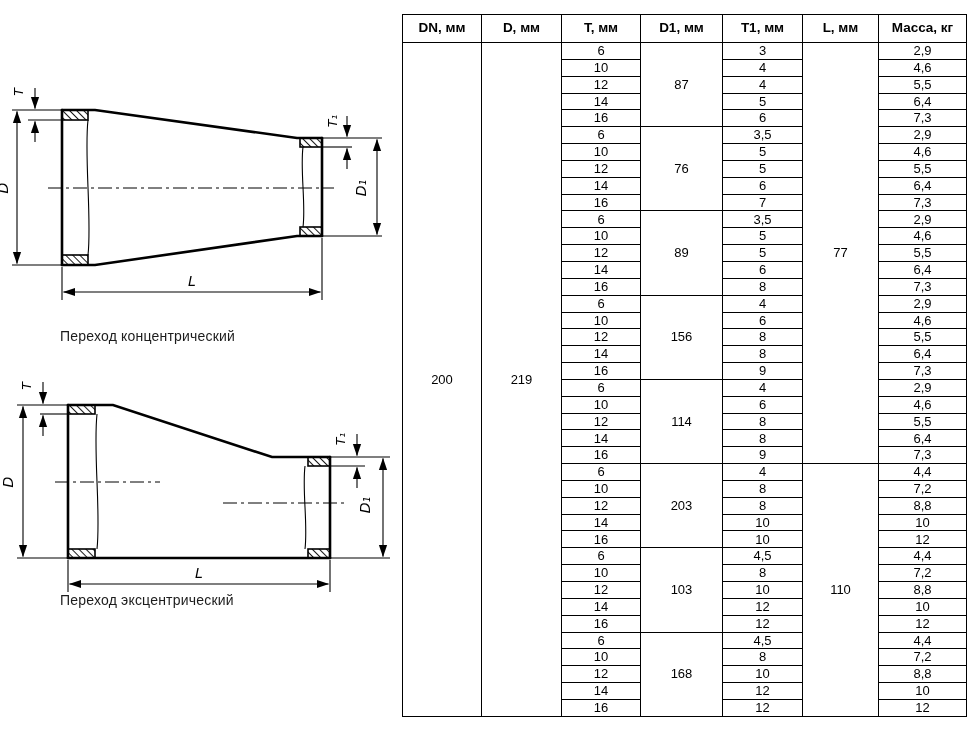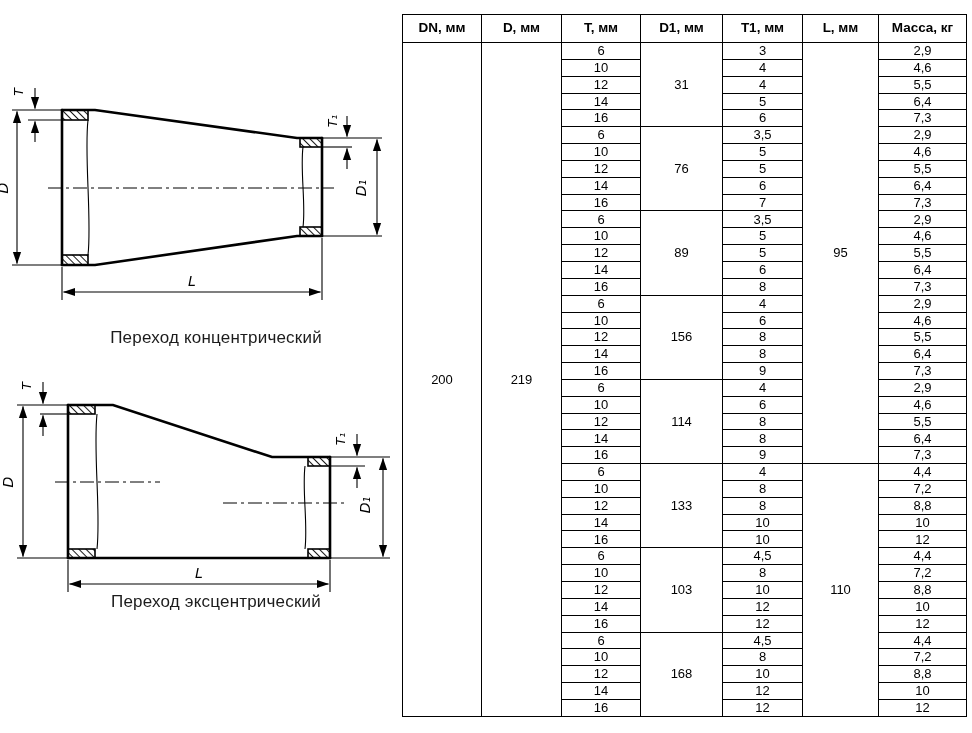--- a/index.html
+++ b/index.html
@@ -15,22 +15,22 @@
   .thick { stroke:#000; stroke-width:2.6; fill:none; stroke-linecap:round; }
   .thin  { stroke:#000; stroke-width:1.1; fill:none; }
   .cl    { stroke:#000; stroke-width:1;   fill:none; stroke-dasharray:14 4 3 4; }
   .wall  { stroke:#000; stroke-width:1.6; }
   .dimlbl {
     font-family:"DejaVu Sans", sans-serif; font-style:italic;
     font-size:14px; fill:#000; text-anchor:middle;
   }
   .dimlbl.small { font-size:12.5px; }
   .caption {
-    position:absolute; left:60px; width:312px; text-align:center;
-    font-size:17px; color:#1c1c1c; letter-spacing:0.2px;
+    position:absolute; left:60px; width:312px; 
+    font-size:14px; color:#1c1c1c; letter-spacing:0.2px;
   }
   #caption-concentric { top:328px; }
   #caption-eccentric  { top:592px; }
   
   .spec-table {
     position:absolute; left:402px; top:14px; width:564px; height:703px;
     border-collapse:collapse; table-layout:fixed; background:#fff;padding-left:43px;
   }
   .spec-table th, .spec-table td {
     border:1.5px solid #000; text-align:center; vertical-align:middle;
@@ -166,23 +166,23 @@
         <th>T1, мм</th>
         <th>L, мм</th>
         <th>Масса, кг</th>
       </tr>
   </thead>
   <tbody>
       <tr>
         <td rowspan="40">200</td>
         <td rowspan="40">219</td>
         <td>6</td>
-        <td rowspan="5">31</td>
+        <td rowspan="5">87</td>
         <td>3</td>
-        <td rowspan="25">95</td>
+        <td rowspan="25">77</td>
         <td>2,9</td>
       </tr>
       <tr>
         <td>10</td>
         <td>4</td>
         <td>4,6</td>
       </tr>
       <tr>
         <td>12</td>
         <td>4</td>
@@ -297,21 +297,21 @@
         <td>8</td>
         <td>6,4</td>
       </tr>
       <tr>
         <td>16</td>
         <td>9</td>
         <td>7,3</td>
       </tr>
       <tr>
         <td>6</td>
-        <td rowspan="5">133</td>
+        <td rowspan="5">203</td>
         <td>4</td>
         <td rowspan="15">110</td>
         <td>4,4</td>
       </tr>
       <tr>
         <td>10</td>
         <td>8</td>
         <td>7,2</td>
       </tr>
       <tr>

